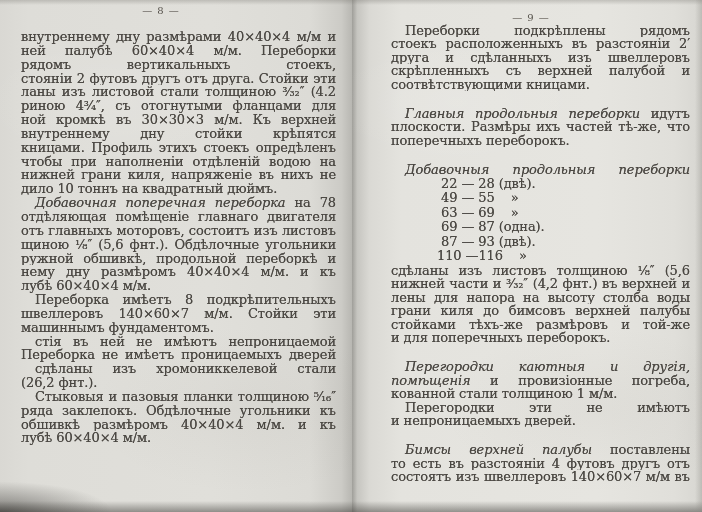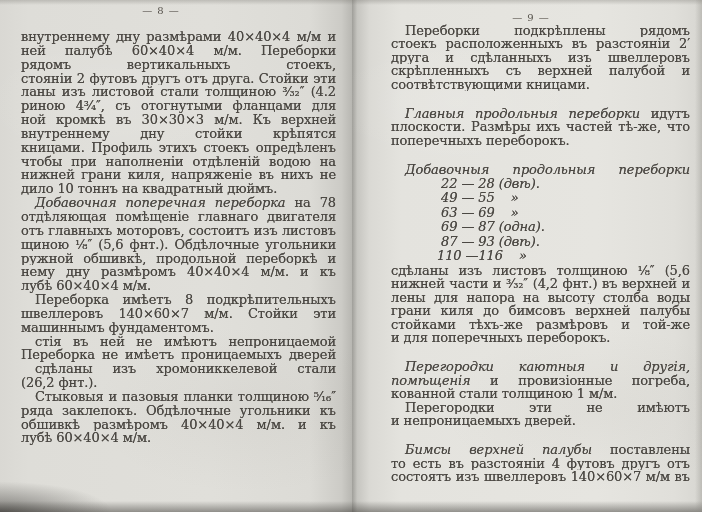--- a/index.html
+++ b/index.html
@@ -61,21 +61,21 @@
     height:13.85px;line-height:13.85px;overflow:hidden;
     text-align:justify;text-align-last:justify;
   }
   .text-right .line{height:13.4px;line-height:13.4px;}
   .line.nj{text-align-last:left;}
   .para{margin:0;}
   .para.gap{margin-top:16px;}
   .para.indent > .line:first-child{text-indent:14px;}
   .para.list > .line{
     white-space:pre;text-align:right;text-align-last:left;
-    padding-left:46px;height:14.6px;line-height:14.6px;font-style:italic;
+    padding-left:46px;height:14.6px;line-height:14.6px;
   }
   .it{font-style:italic;}
 </style>
 </head>
 <body>
 
 <div class="scan">
   <div class="page page-left"></div>
   <div class="page page-right"></div>
 

